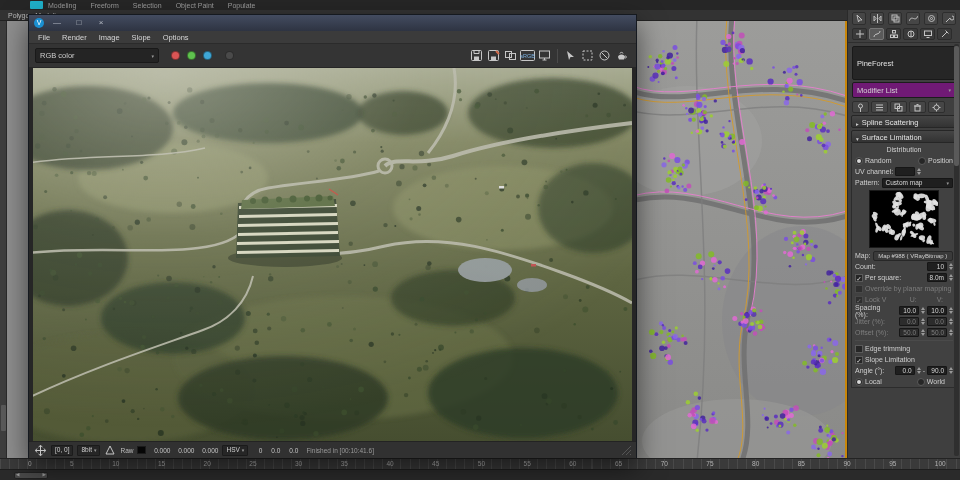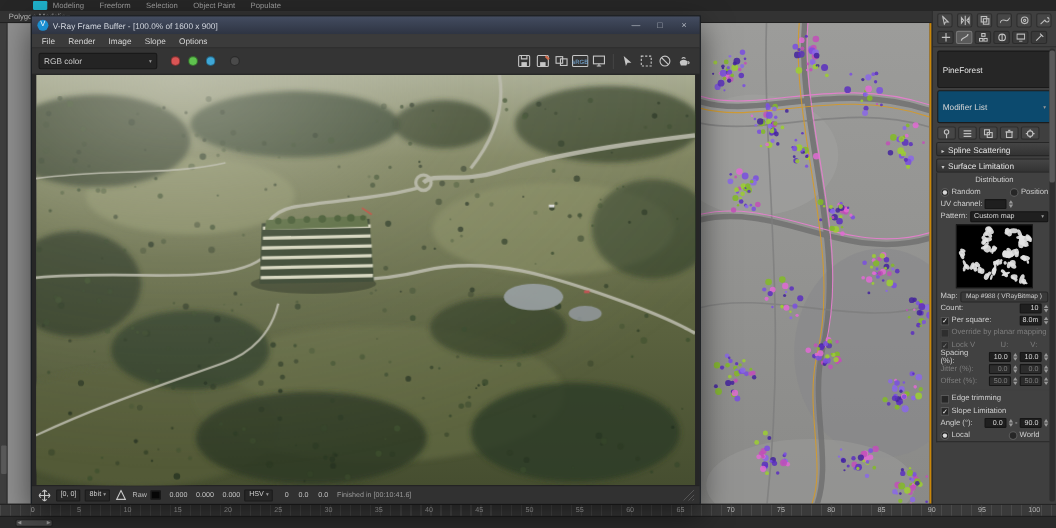--- a/index.html
+++ b/index.html
@@ -35,21 +35,21 @@
 
   
   .vfb { left:28px; top:14px; width:609px; height:444px; background:#343434; border:1px solid #15191f; box-shadow:0 10px 26px rgba(0,0,0,.55); }
   .vfb-title { height:16px; background:linear-gradient(#434c60,#2e3442); display:flex; align-items:center; padding:0 5px; gap:4px; }
   .vficon { width:10px; height:10px; border-radius:50%; background:#1a8fd1; color:#fff; font-size:7px; line-height:10px; text-align:center; flex:0 0 auto; }
   .vfb-title .t { font-size:7.5px; color:#d2d6de; flex:1 1 auto; white-space:nowrap; overflow:hidden; }
   .wbtn { width:18px; height:12px; font-size:8px; color:#b8bdc6; text-align:center; line-height:12px; }
   .vfb-menu { height:13px; background:#3b3b3b; border-bottom:1px solid #2b2b2b; display:flex; align-items:center; gap:2px; padding-left:4px; }
   .mitem { font-size:7.5px; color:#d6d6d6; padding:0 5px; }
   .vfb-toolbar { height:24px; background:#343434; border-bottom:1px solid #262626; display:flex; align-items:center; padding:0 6px; }
-  .chsel { width:108px; height:15px; background:#242424; border:1px solid #191919; border-radius:2px; display:flex; align-items:center; justify-content:space-between; padding:0 4px; color:#cccccc; font-size:7.5px; }
+  .chsel { width:124px; height:15px; background:#242424; border:1px solid #191919; border-radius:2px; display:flex; align-items:center; justify-content:space-between; padding:0 4px; color:#cccccc; font-size:7.5px; }
   .chcircles { display:flex; gap:7px; margin-left:12px; align-items:center; }
   .cc { width:9px; height:9px; border-radius:50%; border:1px solid rgba(0,0,0,.4); }
   .ti { width:17px; height:17px; display:flex; align-items:center; justify-content:center; border-radius:2px; }
   .ti svg { stroke:#c6c6c6; fill:none; stroke-width:1; }
   .tsep { width:1px; height:14px; background:#262626; border-right:1px solid #4a4a4a; margin:0 4px; }
   .vfb-img { height:373px; background:#262626; position:relative; padding:0; overflow:hidden; }
   .vfb-img svg { position:absolute; left:4px; top:0; }
   .vfb-status { height:17px; background:#313131; border-top:1px solid #232323; display:flex; align-items:center; gap:4px; padding:0 5px; font-size:6.5px; color:#bdbdbd; }
   .sbox { background:#262626; border:1px solid #1b1b1b; border-radius:1px; padding:0 3px; height:11px; line-height:10px; color:#cfcfcf; display:flex; align-items:center; gap:2px; }
   .swatch { width:9px; height:8px; background:#060606; border:1px solid #1b1b1b; }
@@ -61,21 +61,21 @@
   
   .cpanel { left:847px; top:10px; width:113px; height:448px; background:#3f3f3f; border-left:1px solid #2a2a2a; font-size:7px; color:#cfcfcf; }
   .mtb { display:flex; justify-content:space-between; padding:2px 4px 1px 4px; }
   .mtb .mi { width:14px; height:13px; background:#464646; border:1px solid #2e2e2e; border-radius:2px; display:flex; align-items:center; justify-content:center; }
   .mtb .mi svg { stroke:#bdbdbd; fill:none; stroke-width:1; }
   .ctabs { display:flex; gap:2px; padding:2px 4px; border-bottom:1px solid #2e2e2e; }
   .ctab { width:15px; height:12px; background:#3a3a3a; border:1px solid #2c2c2c; border-radius:2px; display:flex; align-items:center; justify-content:center; }
   .ctab.active { background:#5a5a5a; border-color:#777; }
   .ctab svg { stroke:#c4c4c4; fill:none; stroke-width:1; }
   .objname { margin:3px 4px 2px 4px; height:12px; background:#262626; border:1px solid #191919; border-radius:2px; display:flex; align-items:center; padding:16px 4px; color:#e2e2e2; font-size:7.5px; }
-  .modlist { margin:0 4px 3px 4px; height:30px; background:#0c4a6e; border:1px solid #1c1c1c; border-radius:2px; display:flex; align-items:center; justify-content:space-between; padding:0 4px; color:#d6d6d6; font-size:7.5px; }
+  .modlist { margin:0 4px 3px 4px; height:16px; background:#701a75; border:1px solid #1c1c1c; border-radius:2px; display:flex; align-items:center; justify-content:space-between; padding:0 4px; color:#d6d6d6; font-size:7.5px; }
   .stack { margin:0 4px; height:62px; background:#2a2a2a; border:1px solid #191919; }
   .stackrow { height:12px; background:linear-gradient(#3d74b5,#2b578f); display:flex; align-items:center; gap:3px; padding:0 3px; color:#ffffff; font-size:7.5px; }
   .bulb { color:#ffd34d; font-size:6px; }
   .stackbtns { margin:2px 4px; display:flex; gap:2px; justify-content:flex-start; }
   .sbtn { width:17px; height:12px; background:#464646; border:1px solid #2e2e2e; border-radius:2px; display:flex; align-items:center; justify-content:center; }
   .sbtn svg { stroke:#c0c0c0; fill:none; stroke-width:1; }
   .roll { margin:2px 3px 0 3px; height:13px; background:linear-gradient(#454545,#333333); border:1px solid #262626; border-radius:2px; display:flex; align-items:flex-end; gap:3px; padding:0 4px; color:#e3e3e3; font-size:7.5px; }
   .roll .arr { font-size:5.5px; color:#c9c9c9; }
   .surface { margin:0 3px; background:#414141; border:1px solid #2c2c2c; border-top:none; padding-top:1px; }
   .prow { display:flex; align-items:center; gap:2px; padding:0 3px; height:11px; font-size:7px; color:#cfcfcf; }
@@ -988,21 +988,20 @@
       </div>
     </div>
     <div class="pscroll">
         <div class="thumb"></div>
       </div>
   </div>
 
   <div class="abs vfb">
     <div class="vfb-title">
       <span class="vficon">V</span>
-      <span class="t">V-Ray Frame Buffer - [100.0% of 1600 x 900]</span>
       <span class="wbtn">—</span>
       <span class="wbtn">□</span>
       <span class="wbtn">×</span>
     </div>
     <div class="vfb-menu">
       <span class="mitem">File</span>
       <span class="mitem">Render</span>
       <span class="mitem">Image</span>
       <span class="mitem">Slope</span>
       <span class="mitem">Options</span>

